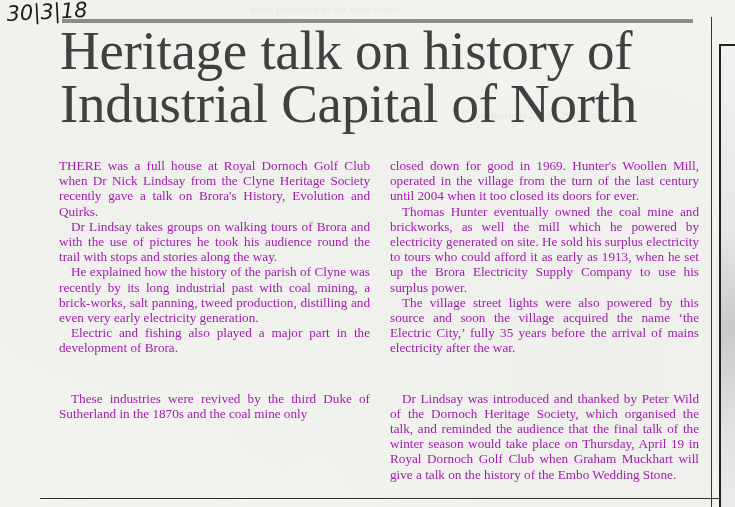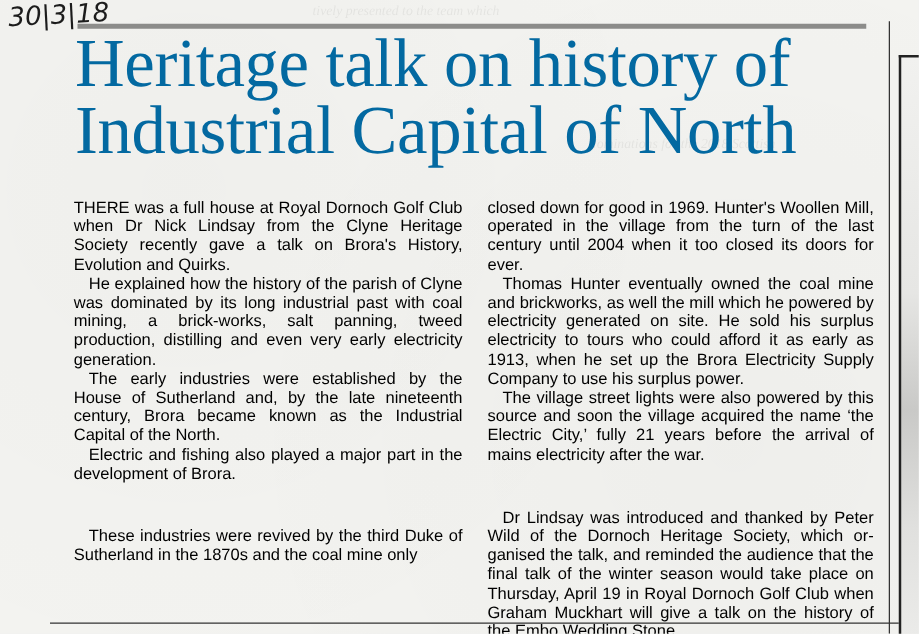--- a/index.html
+++ b/index.html
@@ -47,21 +47,21 @@
       position: absolute;
       left: 60px;
       top: 24px;
       width: 640px;
       margin: 0;
       font-family: "Liberation Serif", "DejaVu Serif", serif;
       font-weight: normal;
       font-size: 55px;
       line-height: 53px;
       letter-spacing: -0.3px;
-      color: #0369a1;
+      color: #404040;
     }
     .headline span { display: block; white-space: nowrap; }
     .article-bottom-rule {
       position: absolute;
       left: 40px;
       top: 498px;
       width: 679px;
       height: 1px;
       background: #333;
     }
@@ -80,25 +80,25 @@
       width: 30px;
       height: 470px;
       border-left: 2px solid #222;
       border-top: 2px solid #222;
       background: linear-gradient(180deg, #f1f1ef 0%, #e6e6e4 40%, #c9c9c7 60%, #e0e0de 80%, #ececea 100%);
     }
     .column {
       position: absolute;
       top: 158px;
       width: 311px;
-      font-family: Liberation Sans, sans-serif;
+      font-family: Liberation Serif, serif;
       font-size: 13.2px;
       line-height: 15.2px;
       text-align: justify;
-      color: #000000;
+      color: #a21caf;
     }
     .column.left { left: 59px; }
     .column.right { left: 390px; width: 309px; }
     .column p {
       margin: 0;
       text-indent: 12px;
       hyphens: manual;
     }
     .column p.first { text-indent: 0; }
     .column p:last-child { text-align-last: left; margin-top: 35px; }
@@ -128,24 +128,24 @@
   <span>Heritage talk on history of</span>
   <span>Industrial Capital of North</span>
 </h1>
 
 <div class="right-border"></div>
 <div class="article-bottom-rule"></div>
 <div class="photo-box"></div>
 
 <div class="column left">
   <p class="first">THERE was a full house at Royal Dornoch Golf Club when Dr Nick Lindsay from the Clyne Heritage Society recently gave a talk on Brora's History, Evolution and Quirks.</p>
-  <p>He explained how the history of the parish of Clyne was dominated by its long industrial past with coal mining, a brick-works, salt panning, tweed production, distilling and even very early electricity generation.</p>
-  <p>The early industries were established by the House of Sutherland and, by the late nineteenth century, Brora became known as the Industrial Capital of the North.</p>
+  <p>Dr Lindsay takes groups on walking tours of Brora and with the use of pictures he took his audi­ence round the trail with stops and stories along the way.</p>
+  <p>He explained how the history of the parish of Clyne was recently by its long industrial past with coal mining, a brick-works, salt panning, tweed production, distilling and even very early electricity generation.</p>
   <p>Electric and fishing also played a major part in the development of Brora.</p>
   <p>These industries were revived by the third Duke of Sutherland in the 1870s and the coal mine only</p>
 </div>
 
 <div class="column right">
   <p class="first">closed down for good in 1969. Hunter's Woollen Mill, operated in the village from the turn of the last century until 2004 when it too closed its doors for ever.</p>
   <p>Thomas Hunter eventually owned the coal mine and brickworks, as well the mill which he powered by electricity generated on site. He sold his surplus electricity to tours who could afford it as early as 1913, when he set up the Brora Electricity Supply Company to use his surplus power.</p>
-  <p>The village street lights were also powered by this source and soon the village acquired the name ‘the Electric City,’ fully 21 years before the arrival of mains electricity after the war.</p>
+  <p>The village street lights were also powered by this source and soon the village acquired the name ‘the Electric City,’ fully 35 years before the arrival of mains electricity after the war.</p>
   <p>Dr Lindsay was introduced and thanked by Peter Wild of the Dornoch Heritage Society, which or­ganised the talk, and reminded the audience that the final talk of the winter season would take place on Thursday, April 19 in Royal Dornoch Golf Club when Graham Muckhart will give a talk on the his­tory of the Embo Wedding Stone.</p>
 </div>
 
 </body></html>

